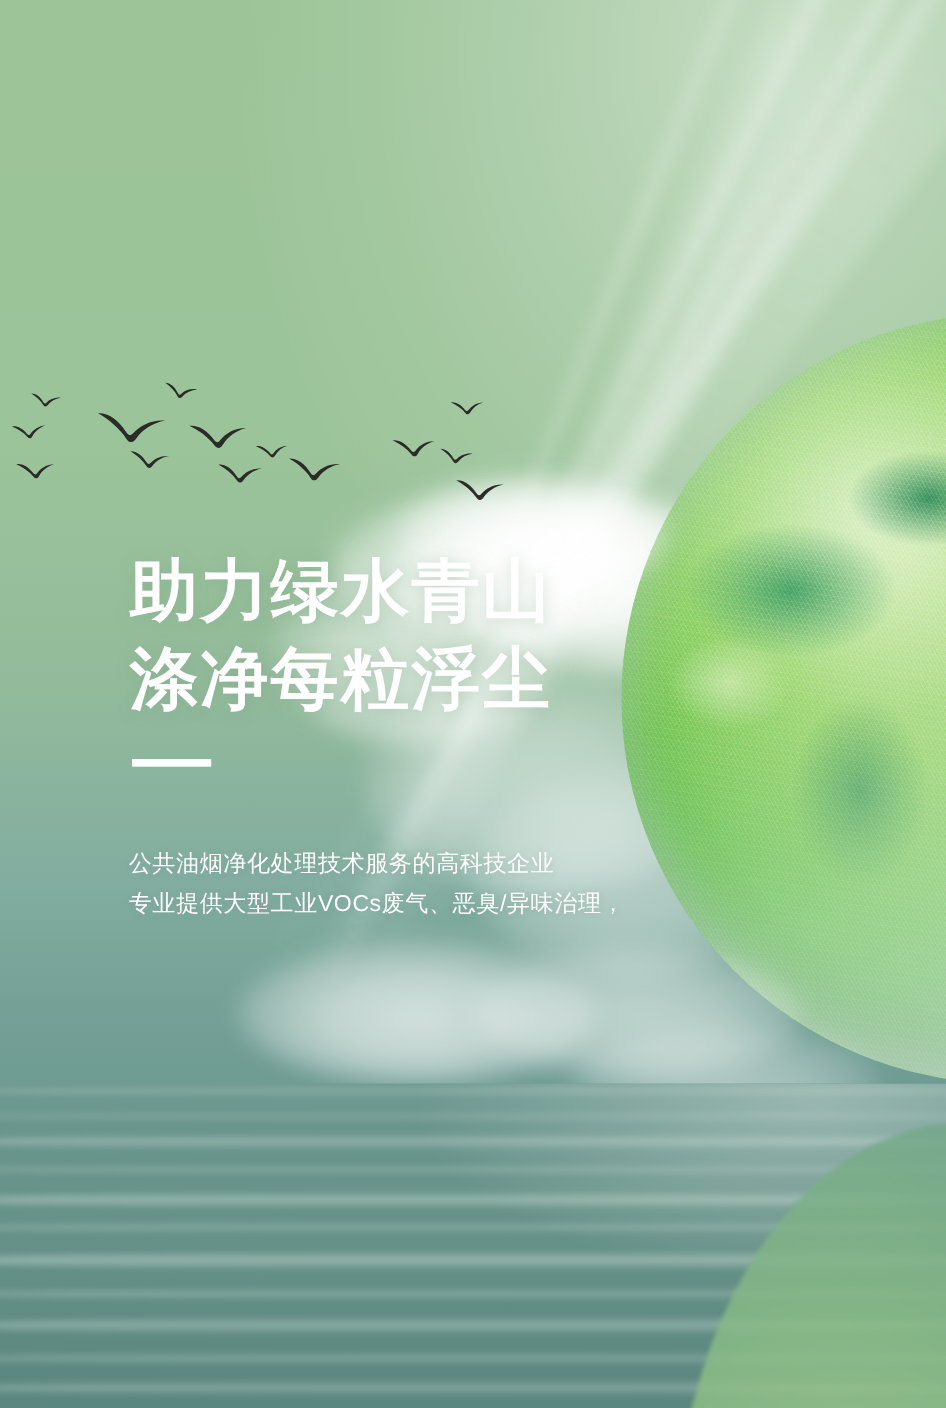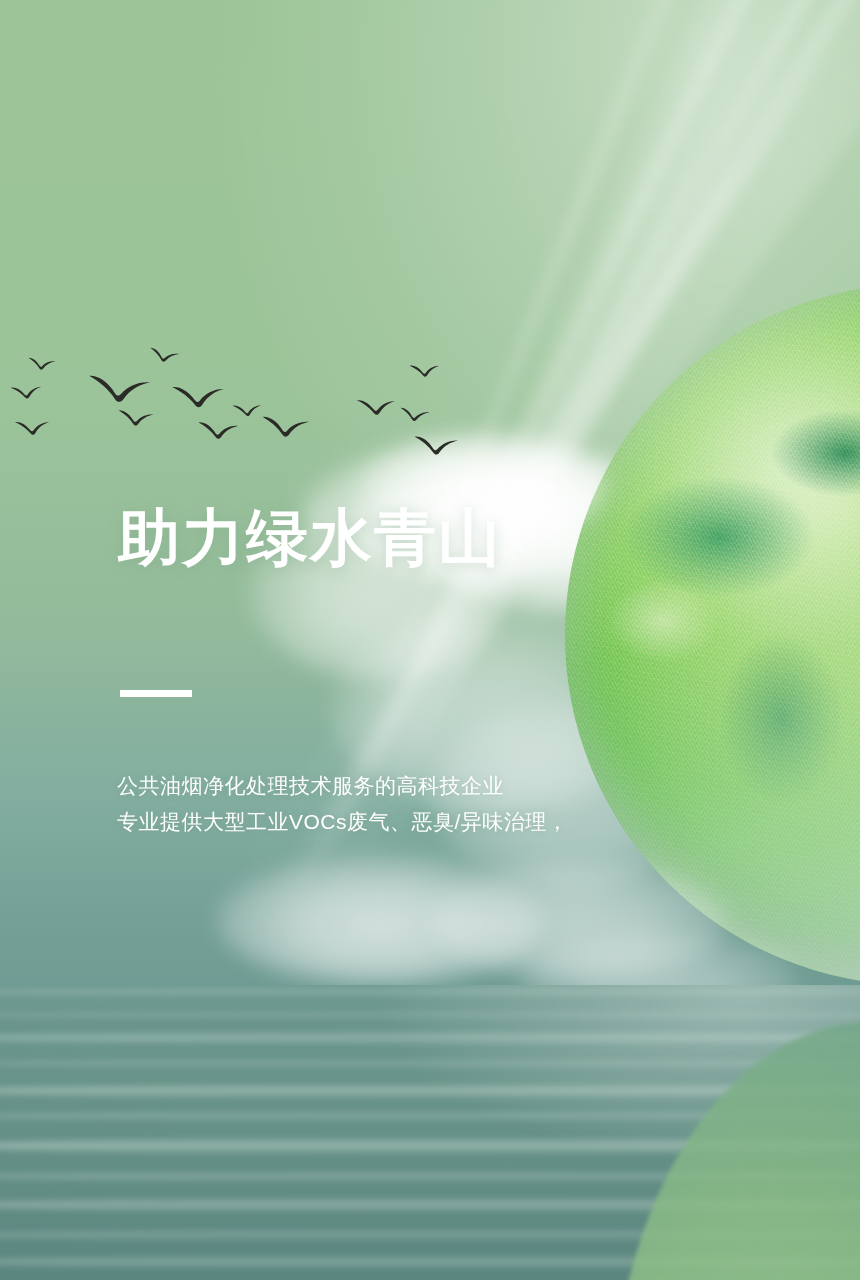--- a/index.html
+++ b/index.html
@@ -329,20 +329,21 @@
     </div>
 
   <div class="globe-reflect">
     <div class="globe-reflect-tex"></div>
   </div>
 
   <div class="content">
 
     <div class="headline">
       <span class="hl-line">助力绿水青山</span>
+      <span class="hl-line">涤净每粒浮尘</span>
     </div>
 
     <div class="divider"></div>
 
     <div class="subtitle">
       <span class="sub-line">公共油烟净化处理技术服务的高科技企业</span>
       <span class="sub-line">专业提供大型工业VOCs废气、恶臭/异味治理，</span>
     </div>
 
   </div>

